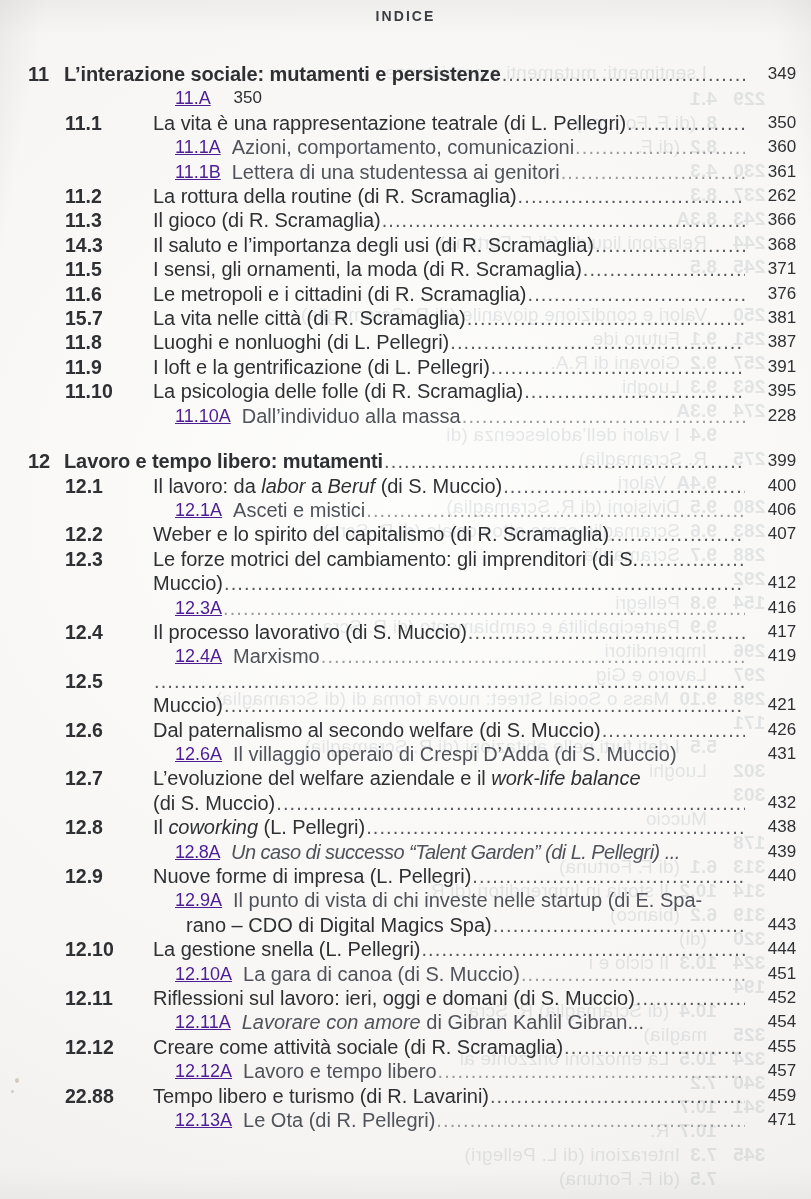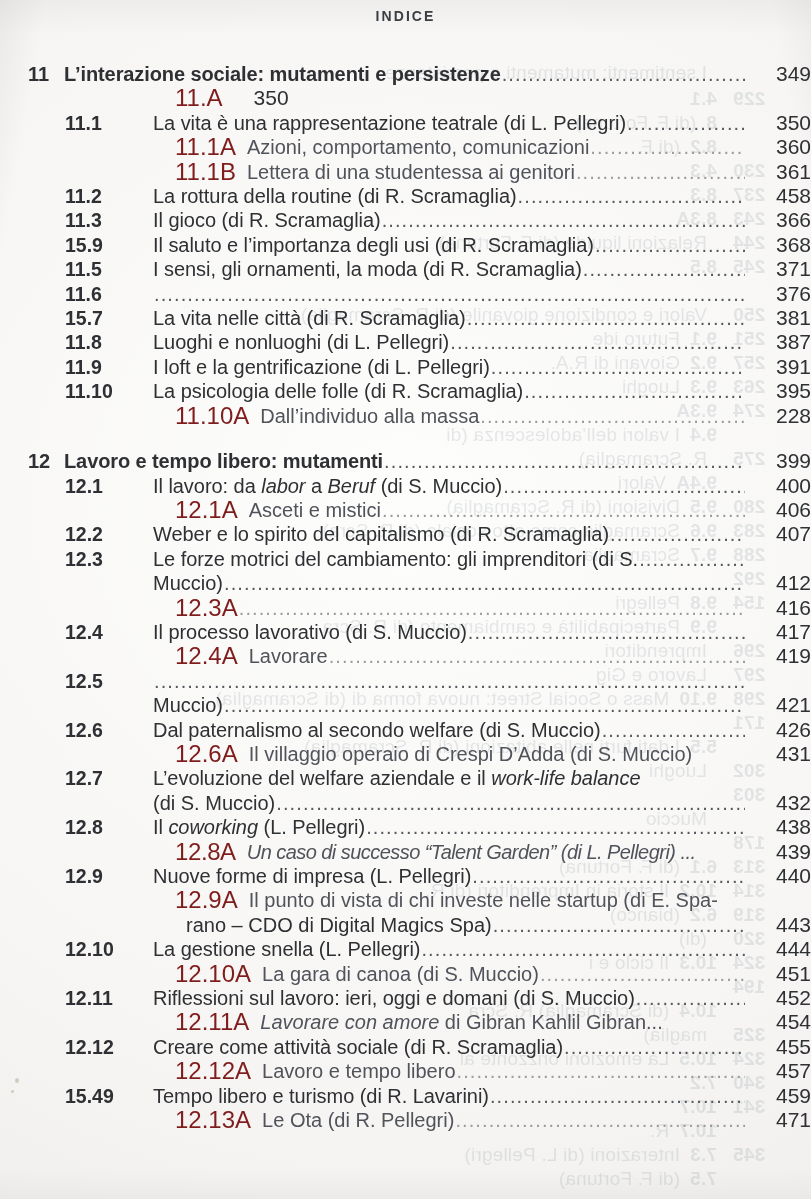--- a/index.html
+++ b/index.html
@@ -108,23 +108,23 @@
     overflow: hidden;
     white-space: nowrap;
     font-size: 20px;
     letter-spacing: 1.1px;
     color: #55585c;
     margin-left: 1px;
     min-width: 4px;
   }
   .page-no {
     flex: 0 0 58px;
-    text-align: right;
+    text-align: center;
     padding-left: 8px;
-    font-size: 21px;
+    font-size: 17px;
     white-space: nowrap;
     color: #2e3033;
   }
 
   
   .row.chapter .num {
     flex: 0 0 36px;
     margin-left: 28px;
     font-weight: 700;
     font-size: 20px;
@@ -140,22 +140,23 @@
     font-size: 19.5px;
   }
   .row.section .title { letter-spacing: -.05px; }
 
   
   .row.sub { color: #9a9b9d; }
   .row.sub .num {
     flex: 0 0 auto;
     margin-left: 175px;
     font-weight: 400;
-    color: #7f1d1d;
-    font-size: 24px;
+    color: #4c1d95;
+    font-size: 18px;
+    text-decoration: underline;
   }
   .row.sub .title { color: #50535a; margin-left: 11px; }
   .row.sub .leader { color: #9a9b9d; }
   .row.sub.tight .title { letter-spacing: -.55px; font-style: italic; }
   .row.sub.tight .num { letter-spacing: -.4px; }
 
   
   .row.cont .num { flex: 0 0 88px; margin-left: 65px; }
   .row.cont.subcont .num { flex: 0 0 auto; margin-left: 175px; }
   .row.cont.subcont .title { margin-left: 11px; }
@@ -458,49 +459,50 @@
             <span class="leader">............................................................................................................................................................................................................................</span>
           </span>
           <span class="page-no">361</span>
         </div>
         <div class="row section">
           <span class="num">11.2</span>
           <span class="body">
             <span class="title">La rottura della routine (di R. Scramaglia)</span>
             <span class="leader">............................................................................................................................................................................................................................</span>
           </span>
-          <span class="page-no">458</span>
+          <span class="page-no">262</span>
         </div>
         <div class="row section">
           <span class="num">11.3</span>
           <span class="body">
             <span class="title">Il gioco (di R. Scramaglia)</span>
             <span class="leader">............................................................................................................................................................................................................................</span>
           </span>
           <span class="page-no">366</span>
         </div>
         <div class="row section">
-          <span class="num">15.9</span>
+          <span class="num">14.3</span>
           <span class="body">
             <span class="title">Il saluto e l’importanza degli usi (di R. Scramaglia)</span>
             <span class="leader">............................................................................................................................................................................................................................</span>
           </span>
           <span class="page-no">368</span>
         </div>
         <div class="row section">
           <span class="num">11.5</span>
           <span class="body">
             <span class="title">I sensi, gli ornamenti, la moda (di R. Scramaglia)</span>
             <span class="leader">............................................................................................................................................................................................................................</span>
           </span>
           <span class="page-no">371</span>
         </div>
         <div class="row section">
           <span class="num">11.6</span>
           <span class="body">
+            <span class="title">Le metropoli e i cittadini (di R. Scramaglia)</span>
             <span class="leader">............................................................................................................................................................................................................................</span>
           </span>
           <span class="page-no">376</span>
         </div>
         <div class="row section">
           <span class="num">15.7</span>
           <span class="body">
             <span class="title">La vita nelle città (di R. Scramaglia)</span>
             <span class="leader">............................................................................................................................................................................................................................</span>
           </span>
@@ -597,21 +599,21 @@
           <span class="num">12.4</span>
           <span class="body">
             <span class="title">Il processo lavorativo (di S. Muccio)</span>
             <span class="leader">............................................................................................................................................................................................................................</span>
           </span>
           <span class="page-no">417</span>
         </div>
         <div class="row sub">
           <span class="num">12.4A</span>
           <span class="body">
-            <span class="title">Lavorare</span>
+            <span class="title">Marxismo</span>
             <span class="leader">............................................................................................................................................................................................................................</span>
           </span>
           <span class="page-no">419</span>
         </div>
         <div class="row section">
           <span class="num">12.5</span>
           <span class="body">
             <span class="leader">............................................................................................................................................................................................................................</span>
           </span>
           <span class="page-no"></span>
@@ -738,21 +740,21 @@
         </div>
         <div class="row sub">
           <span class="num">12.12A</span>
           <span class="body">
             <span class="title">Lavoro e tempo libero</span>
             <span class="leader">............................................................................................................................................................................................................................</span>
           </span>
           <span class="page-no">457</span>
         </div>
         <div class="row section">
-          <span class="num">15.49</span>
+          <span class="num">22.88</span>
           <span class="body">
             <span class="title">Tempo libero e turismo (di R. Lavarini)</span>
             <span class="leader">............................................................................................................................................................................................................................</span>
           </span>
           <span class="page-no">459</span>
         </div>
         <div class="row sub">
           <span class="num">12.13A</span>
           <span class="body">
             <span class="title">Le Ota (di R. Pellegri)</span>

